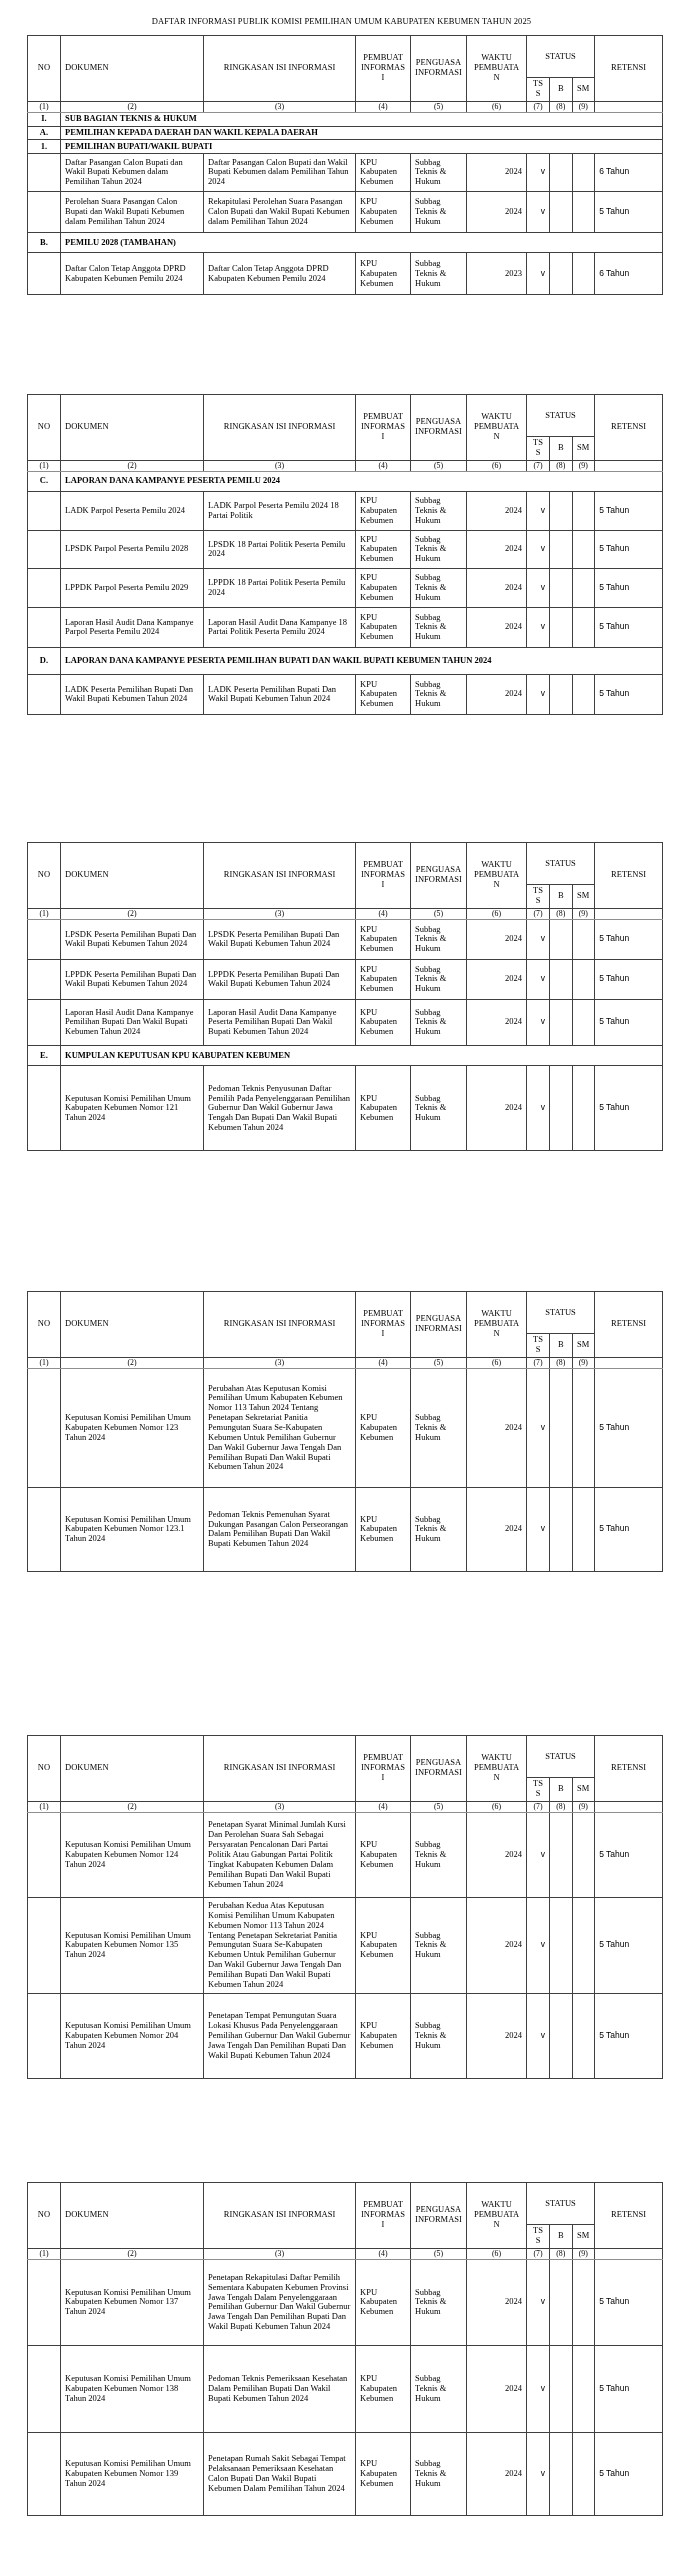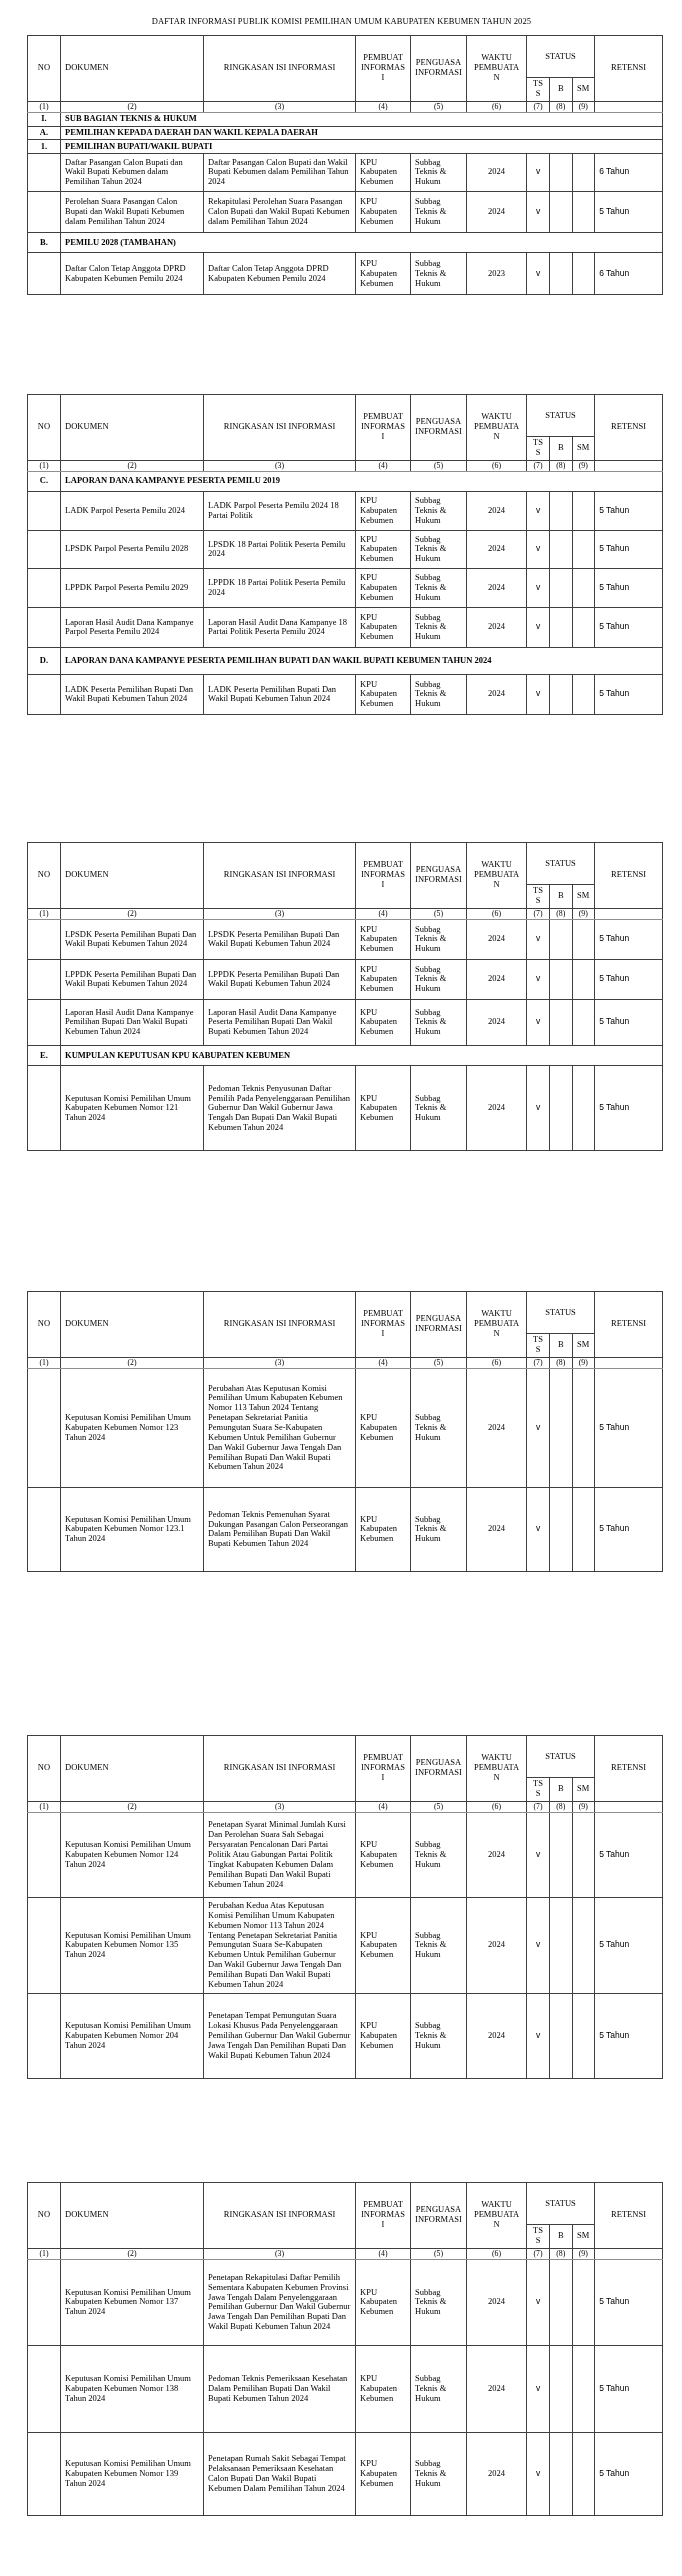--- a/index.html
+++ b/index.html
@@ -20,21 +20,21 @@
     border:0.7px solid #3f3f3f;
     font-size:8.5px;line-height:1.16;
     padding:1.4px 4.1px;vertical-align:middle;overflow:hidden;
     word-wrap:break-word;
   }
   .hc{text-align:center;font-size:8.2px;padding:1.4px 2px}
   .hl{text-align:left;padding-left:4.8px}
   tr.nums td{border-bottom:1.4px solid #8f8f8f;text-align:center;font-size:7.8px;padding:0.7px 1.4px}
   .secno{font-weight:bold;text-align:center}
   .seclabel{font-weight:bold;padding-left:5.5px}
-  .ctr{text-align:center}
+  .ctr{text-align:right}
   .sans{font-family:"Liberation Sans","DejaVu Sans",sans-serif;font-size:7.8px}
   .ret{padding-left:6.1px}
 </style>
 </head>
 <body>
 
 <div class="title">DAFTAR INFORMASI PUBLIK KOMISI PEMILIHAN UMUM KABUPATEN KEBUMEN TAHUN 2025</div>
 
 <table class="doc" style="top:35px">
   <colgroup>
@@ -168,21 +168,21 @@
     <td>(4)</td>
     <td>(5)</td>
     <td>(6)</td>
     <td>(7)</td>
     <td>(8)</td>
     <td>(9)</td>
     <td></td>
   </tr>
   <tr style="height:20px">
     <td class="secno">C.</td>
-    <td class="seclabel" colspan="9">LAPORAN DANA KAMPANYE PESERTA PEMILU 2019</td>
+    <td class="seclabel" colspan="9">LAPORAN DANA KAMPANYE PESERTA PEMILU 2024</td>
   </tr>
   <tr style="height:39px">
     <td></td>
     <td>LADK Parpol Peserta Pemilu 2024</td>
     <td>LADK Parpol Peserta Pemilu 2024 18 Partai Politik</td>
     <td>KPU Kabupaten Kebumen</td>
     <td>Subbag Teknis &amp; Hukum</td>
     <td class="ctr">2024</td>
     <td class="ctr sans">v</td>
     <td></td>

